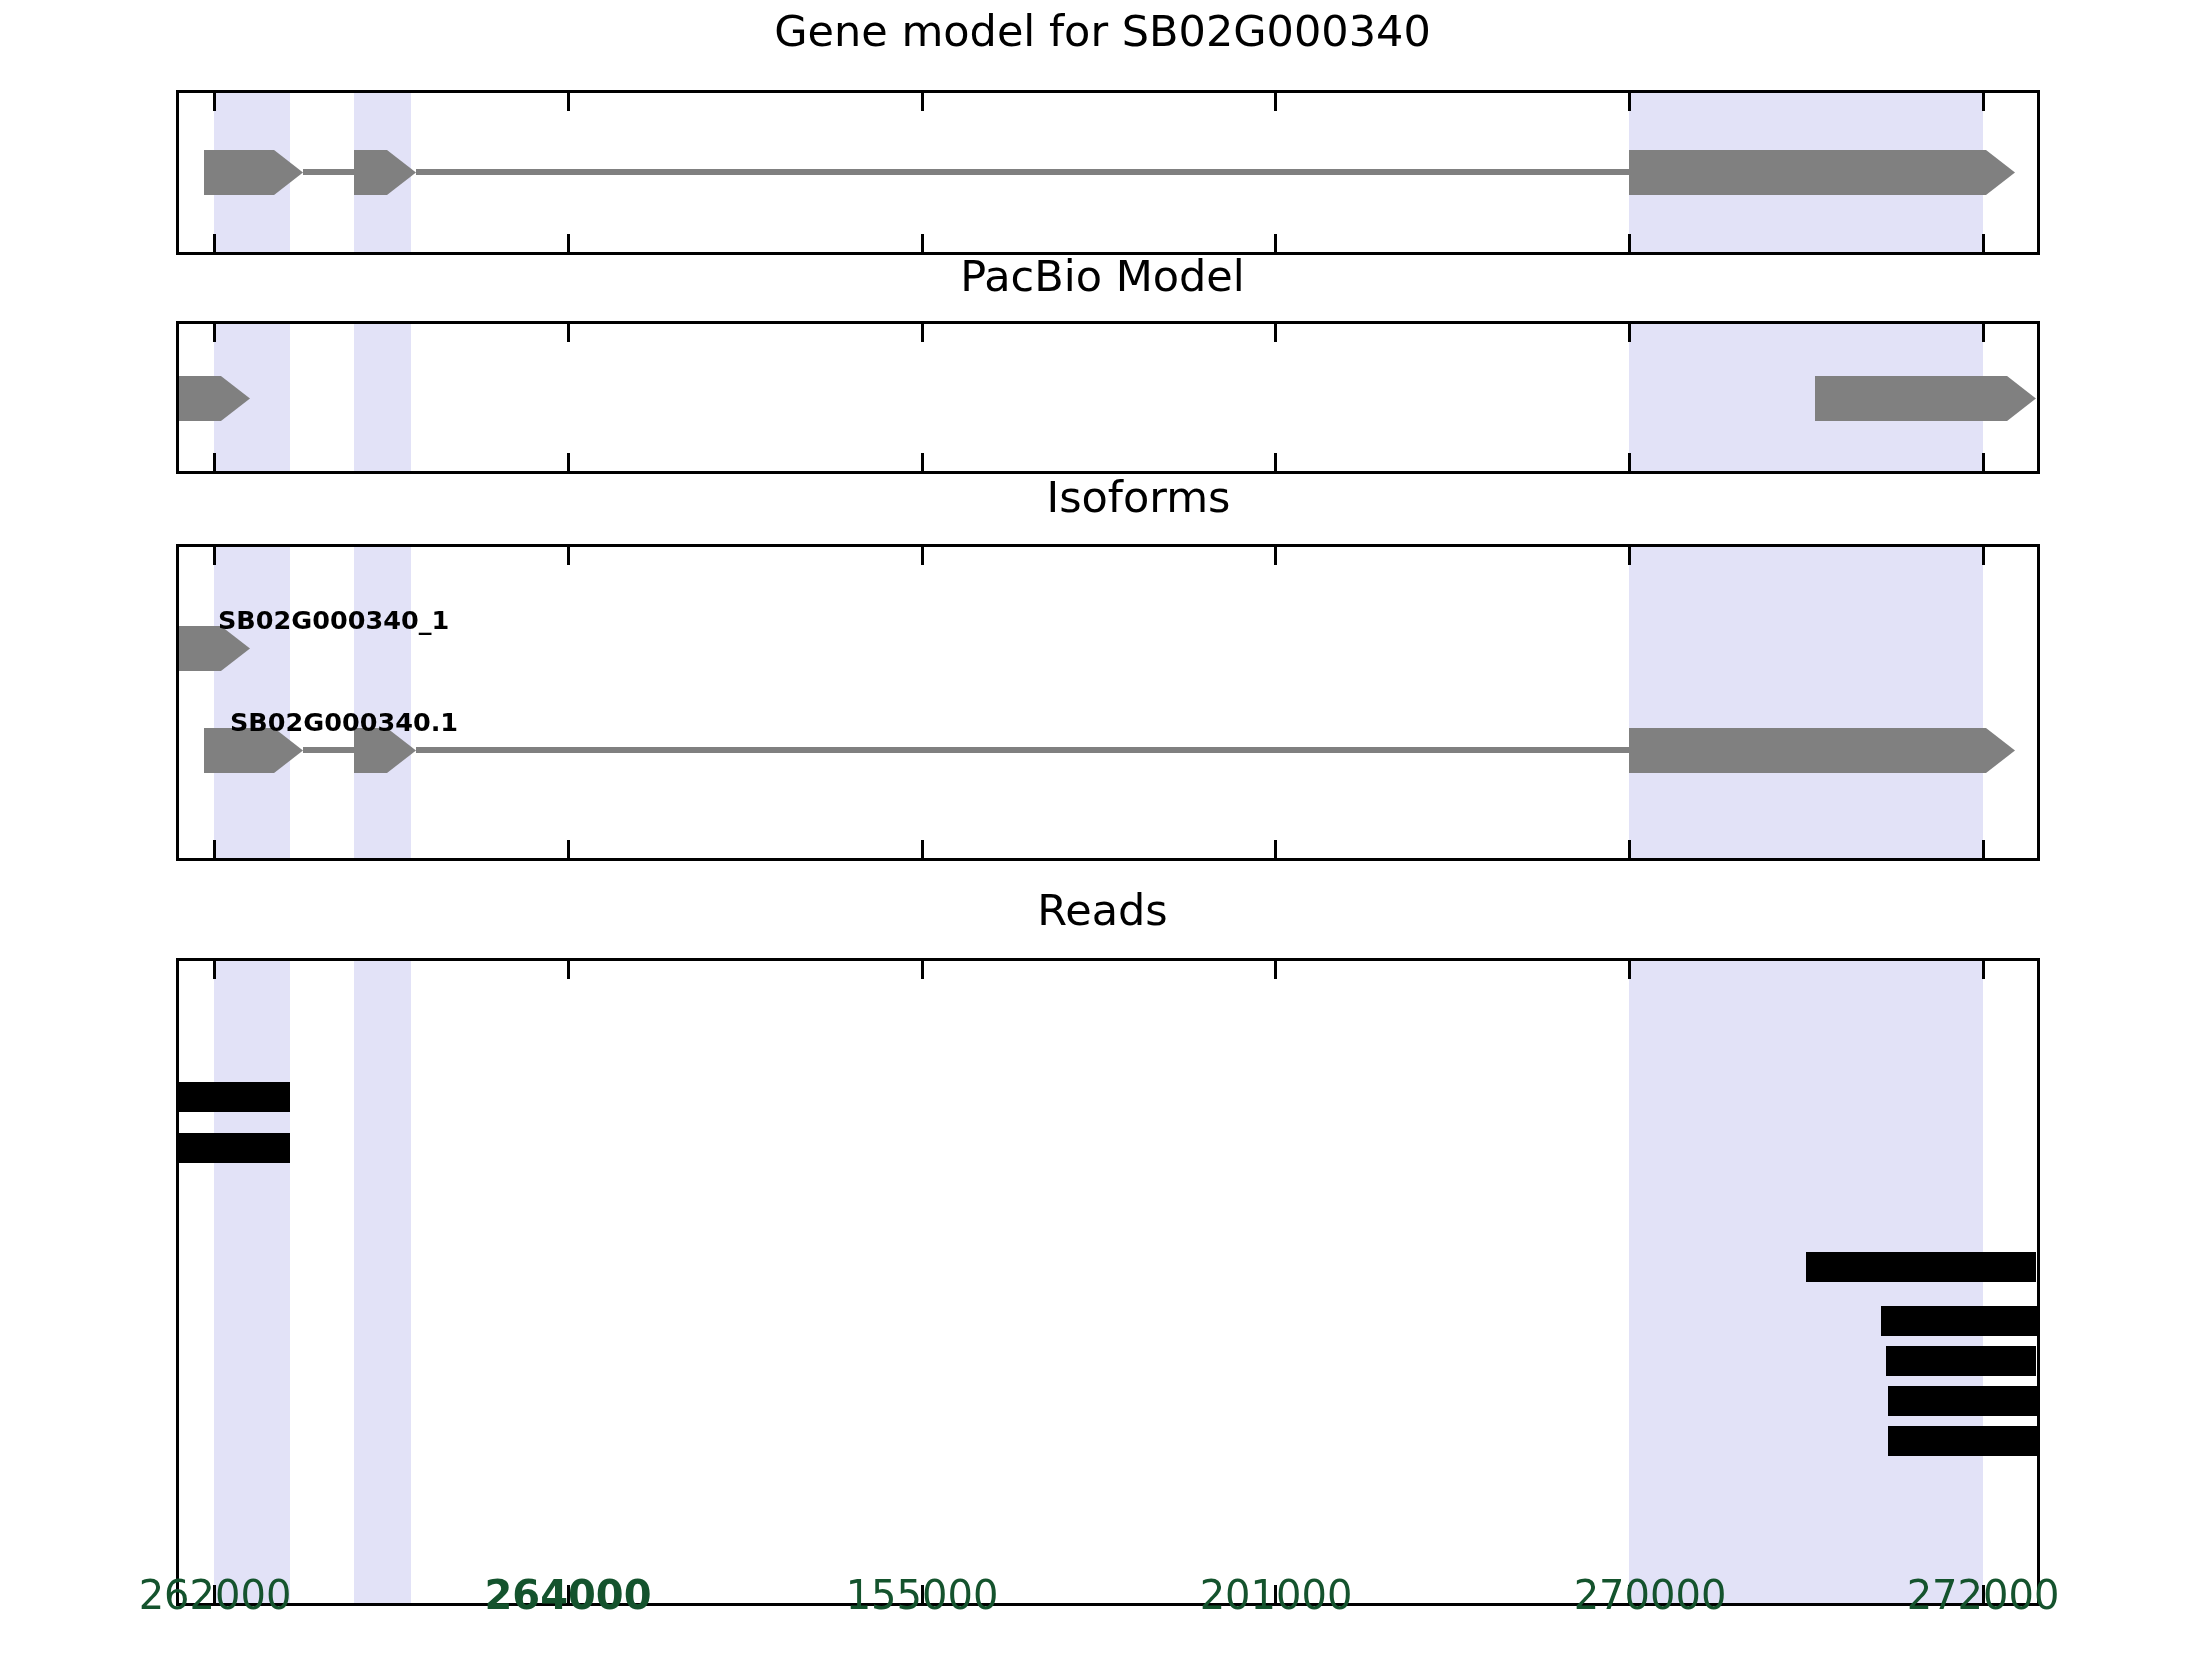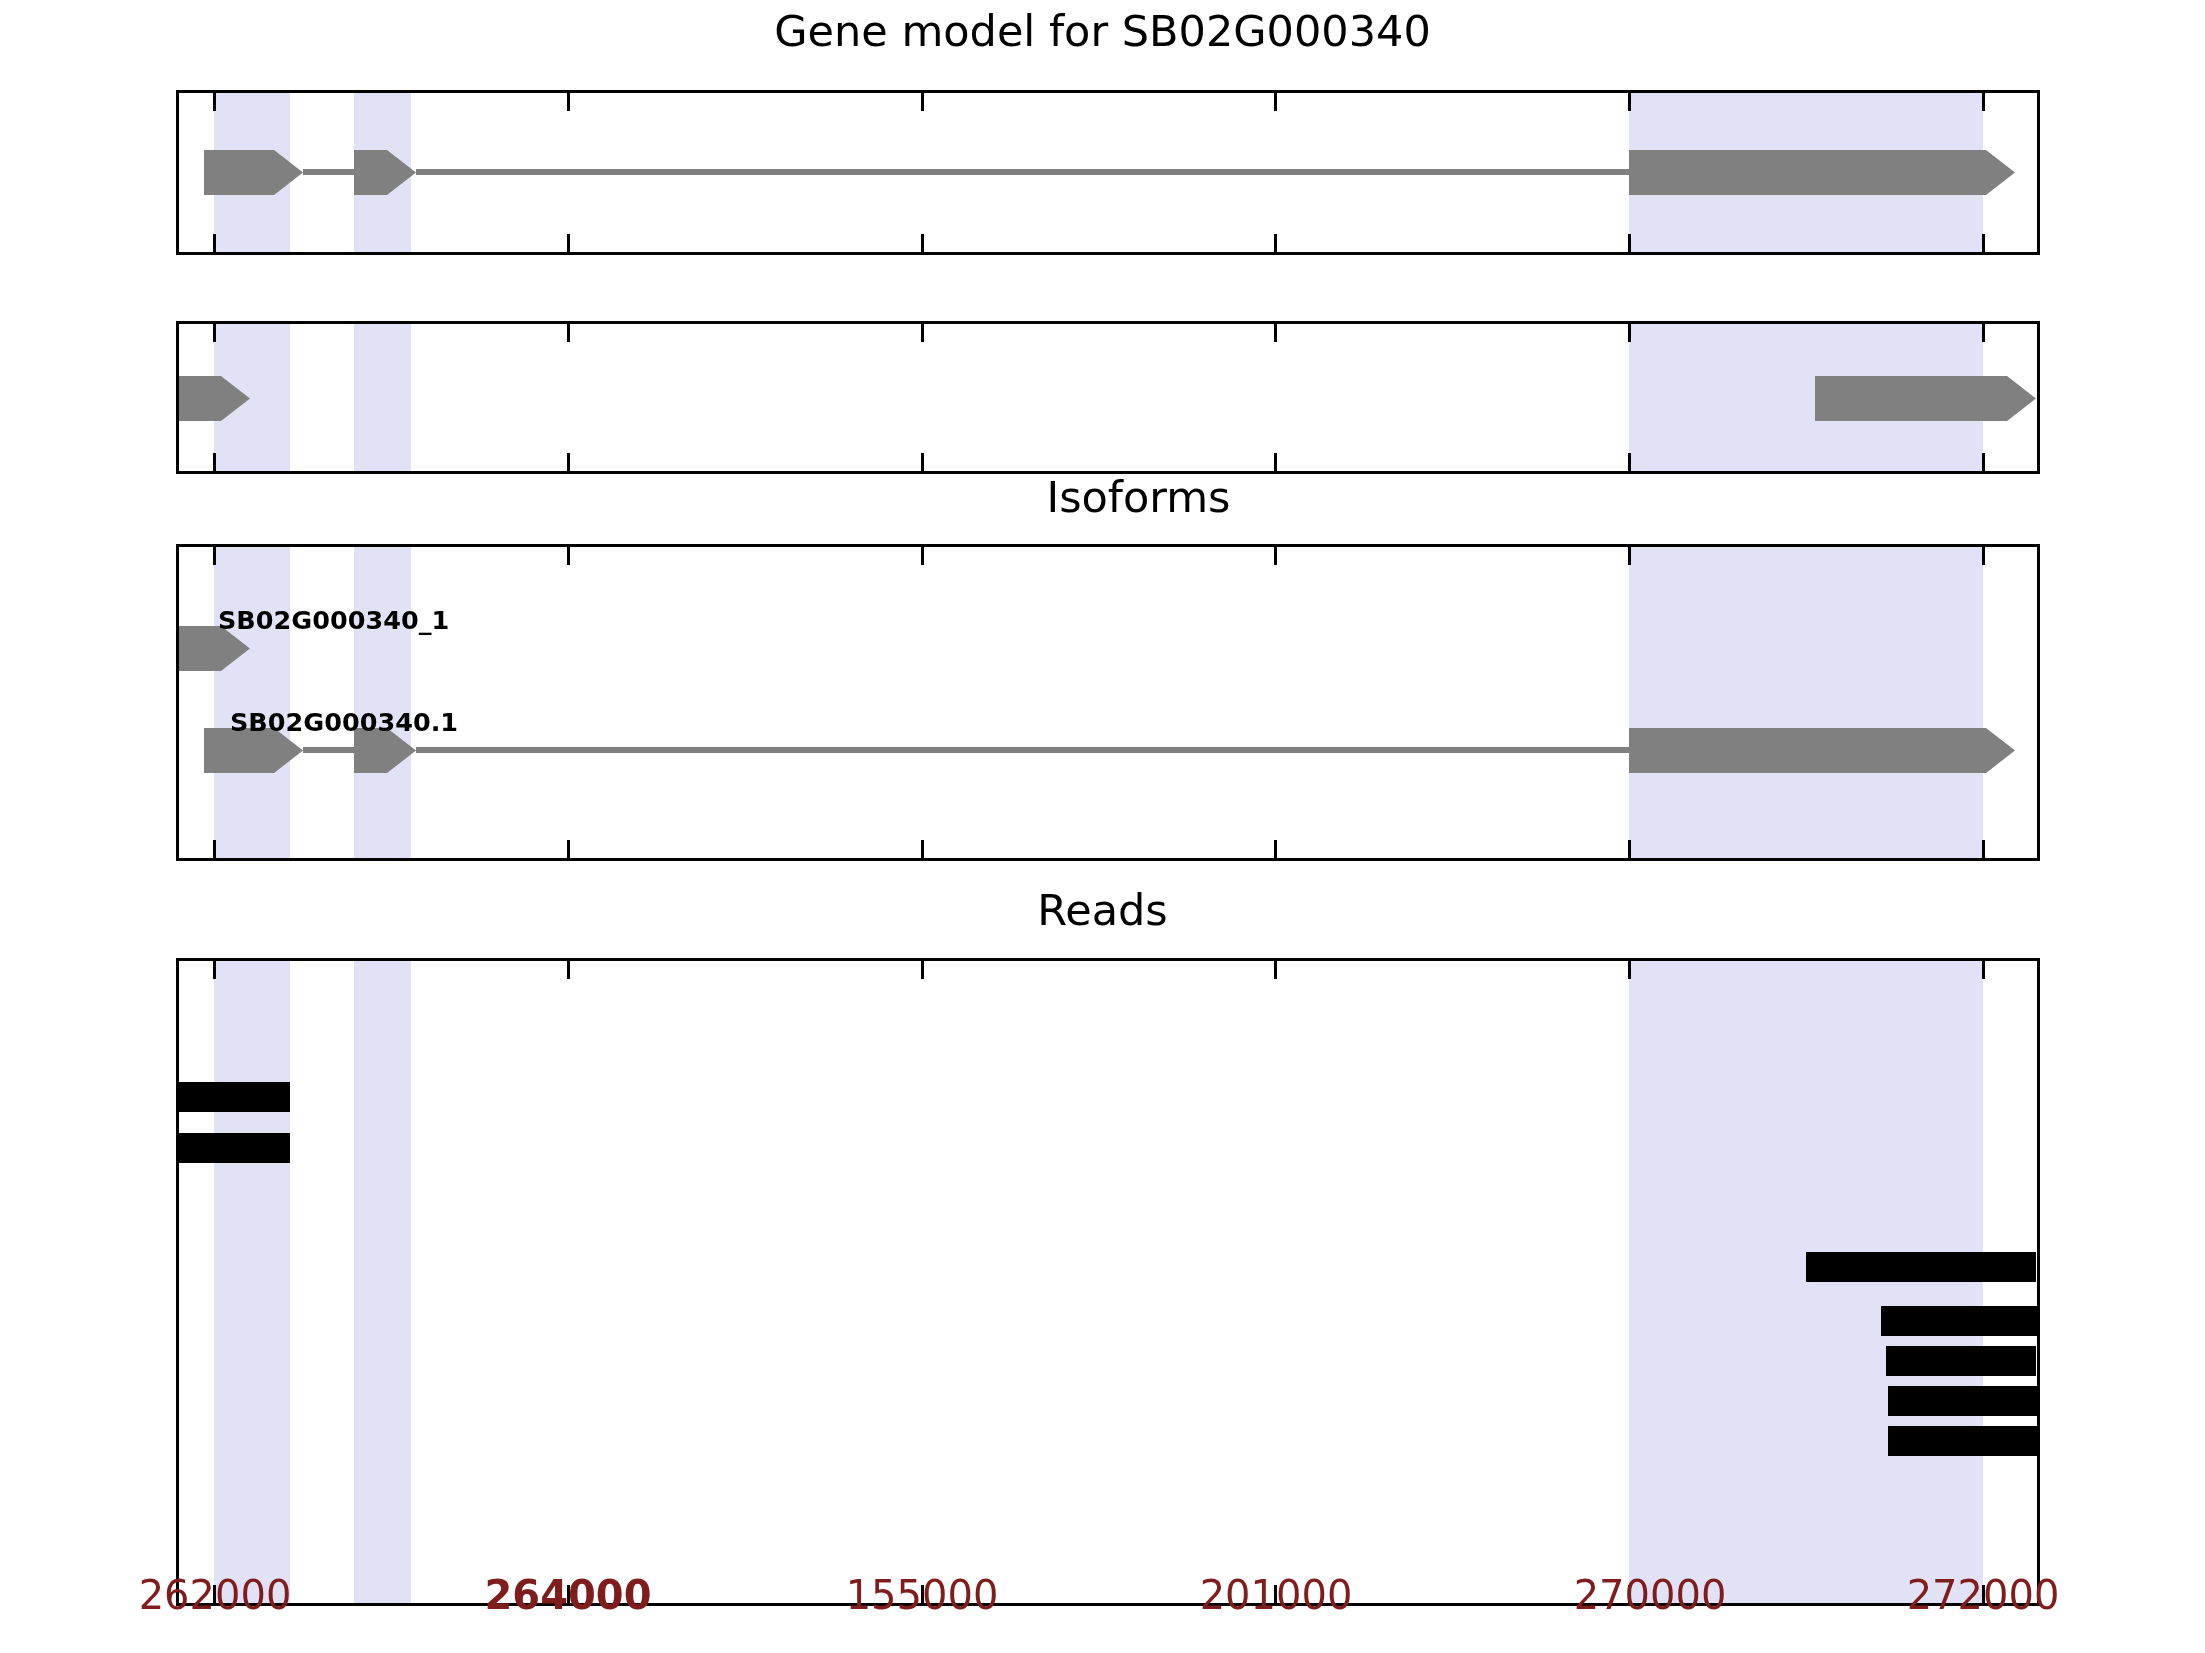--- a/index.html
+++ b/index.html
@@ -100,21 +100,21 @@
     position: absolute;
     left: 0;
     top: 1575px;
     width: 2205px;
     height: 76px;
   }
   .xticklabel {
     position: absolute;
     top: 0;
     font-size: 40px;
-    color: #7f1d1d;
+    color: #14532d;
     font-family: "DejaVu Sans", sans-serif;
     transform: translateX(-50%);
     white-space: nowrap;
     line-height: 1;
   }
 </style>
 </head>
 <body>
 
 <div id="figure">
@@ -143,20 +143,21 @@
         <div style="clip-path: polygon(0% 0%, 70.779% 0%, 100% 50%, 70.779% 100%, 0% 100%);"></div>
       </div>
       <div class="exon arrow" style="left: 175px; width: 62px; top: 57px; height: 45px;">
         <div style="clip-path: polygon(0% 0%, 53.247% 0%, 100% 50%, 53.247% 100%, 0% 100%);"></div>
       </div>
       <div class="exon arrow" style="left: 1450px; width: 386px; top: 57px; height: 45px;">
         <div style="clip-path: polygon(0% 0%, 92.494% 0%, 100% 50%, 92.494% 100%, 0% 100%);"></div>
       </div>
     </div>
 
+  <div class="panel-title" style="top:255px;">PacBio Model</div>
 
   <div class="axes" id="axes-pacbio-model" style="left:176px; top:321px; width:1864px; height:153px;">
     <div class="band" style="left: 35px; width: 76px; background: rgb(226, 226, 247);"></div>
     <div class="band" style="left: 175px; width: 57px; background: rgb(226, 226, 247);"></div>
     <div class="band" style="left: 1450px; width: 354px; background: rgb(226, 226, 247);"></div>
   <div class="tick-top" style="left: 34px;"></div>
       <div class="tick-bot" style="left: 34px;"></div>
       <div class="tick-top" style="left: 388px;"></div>
       <div class="tick-bot" style="left: 388px;"></div>
       <div class="tick-top" style="left: 742px;"></div>

